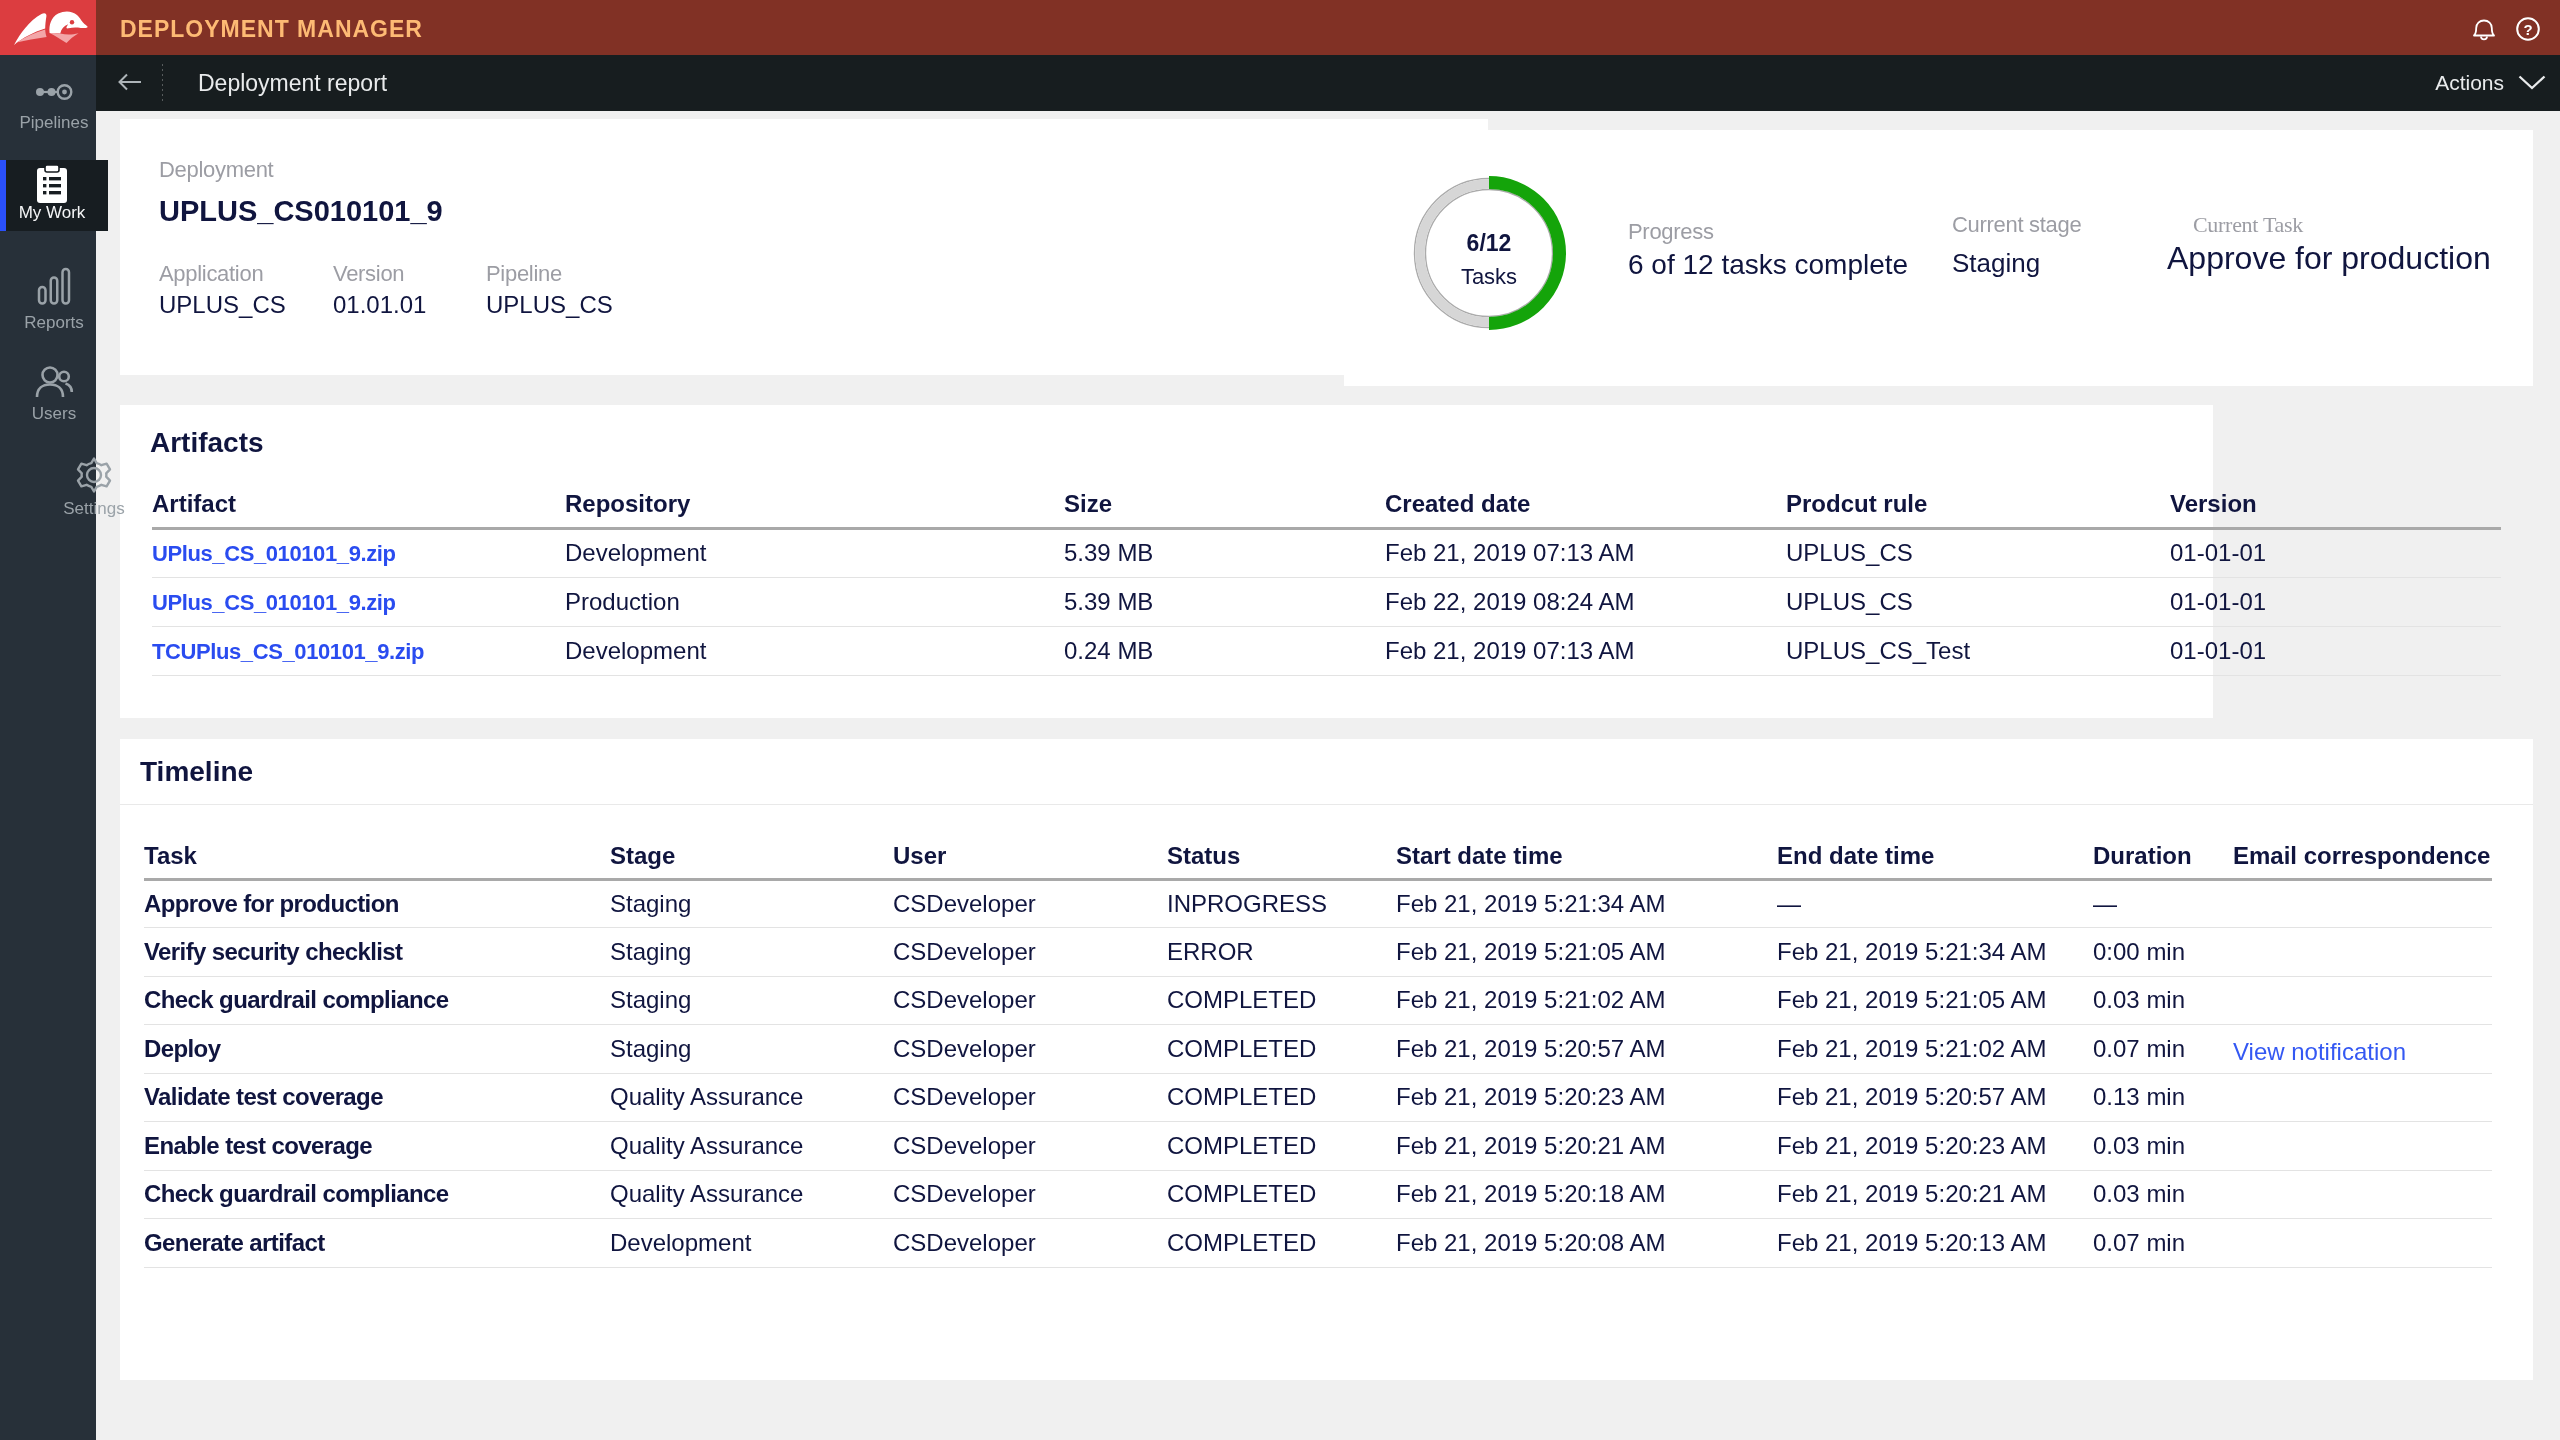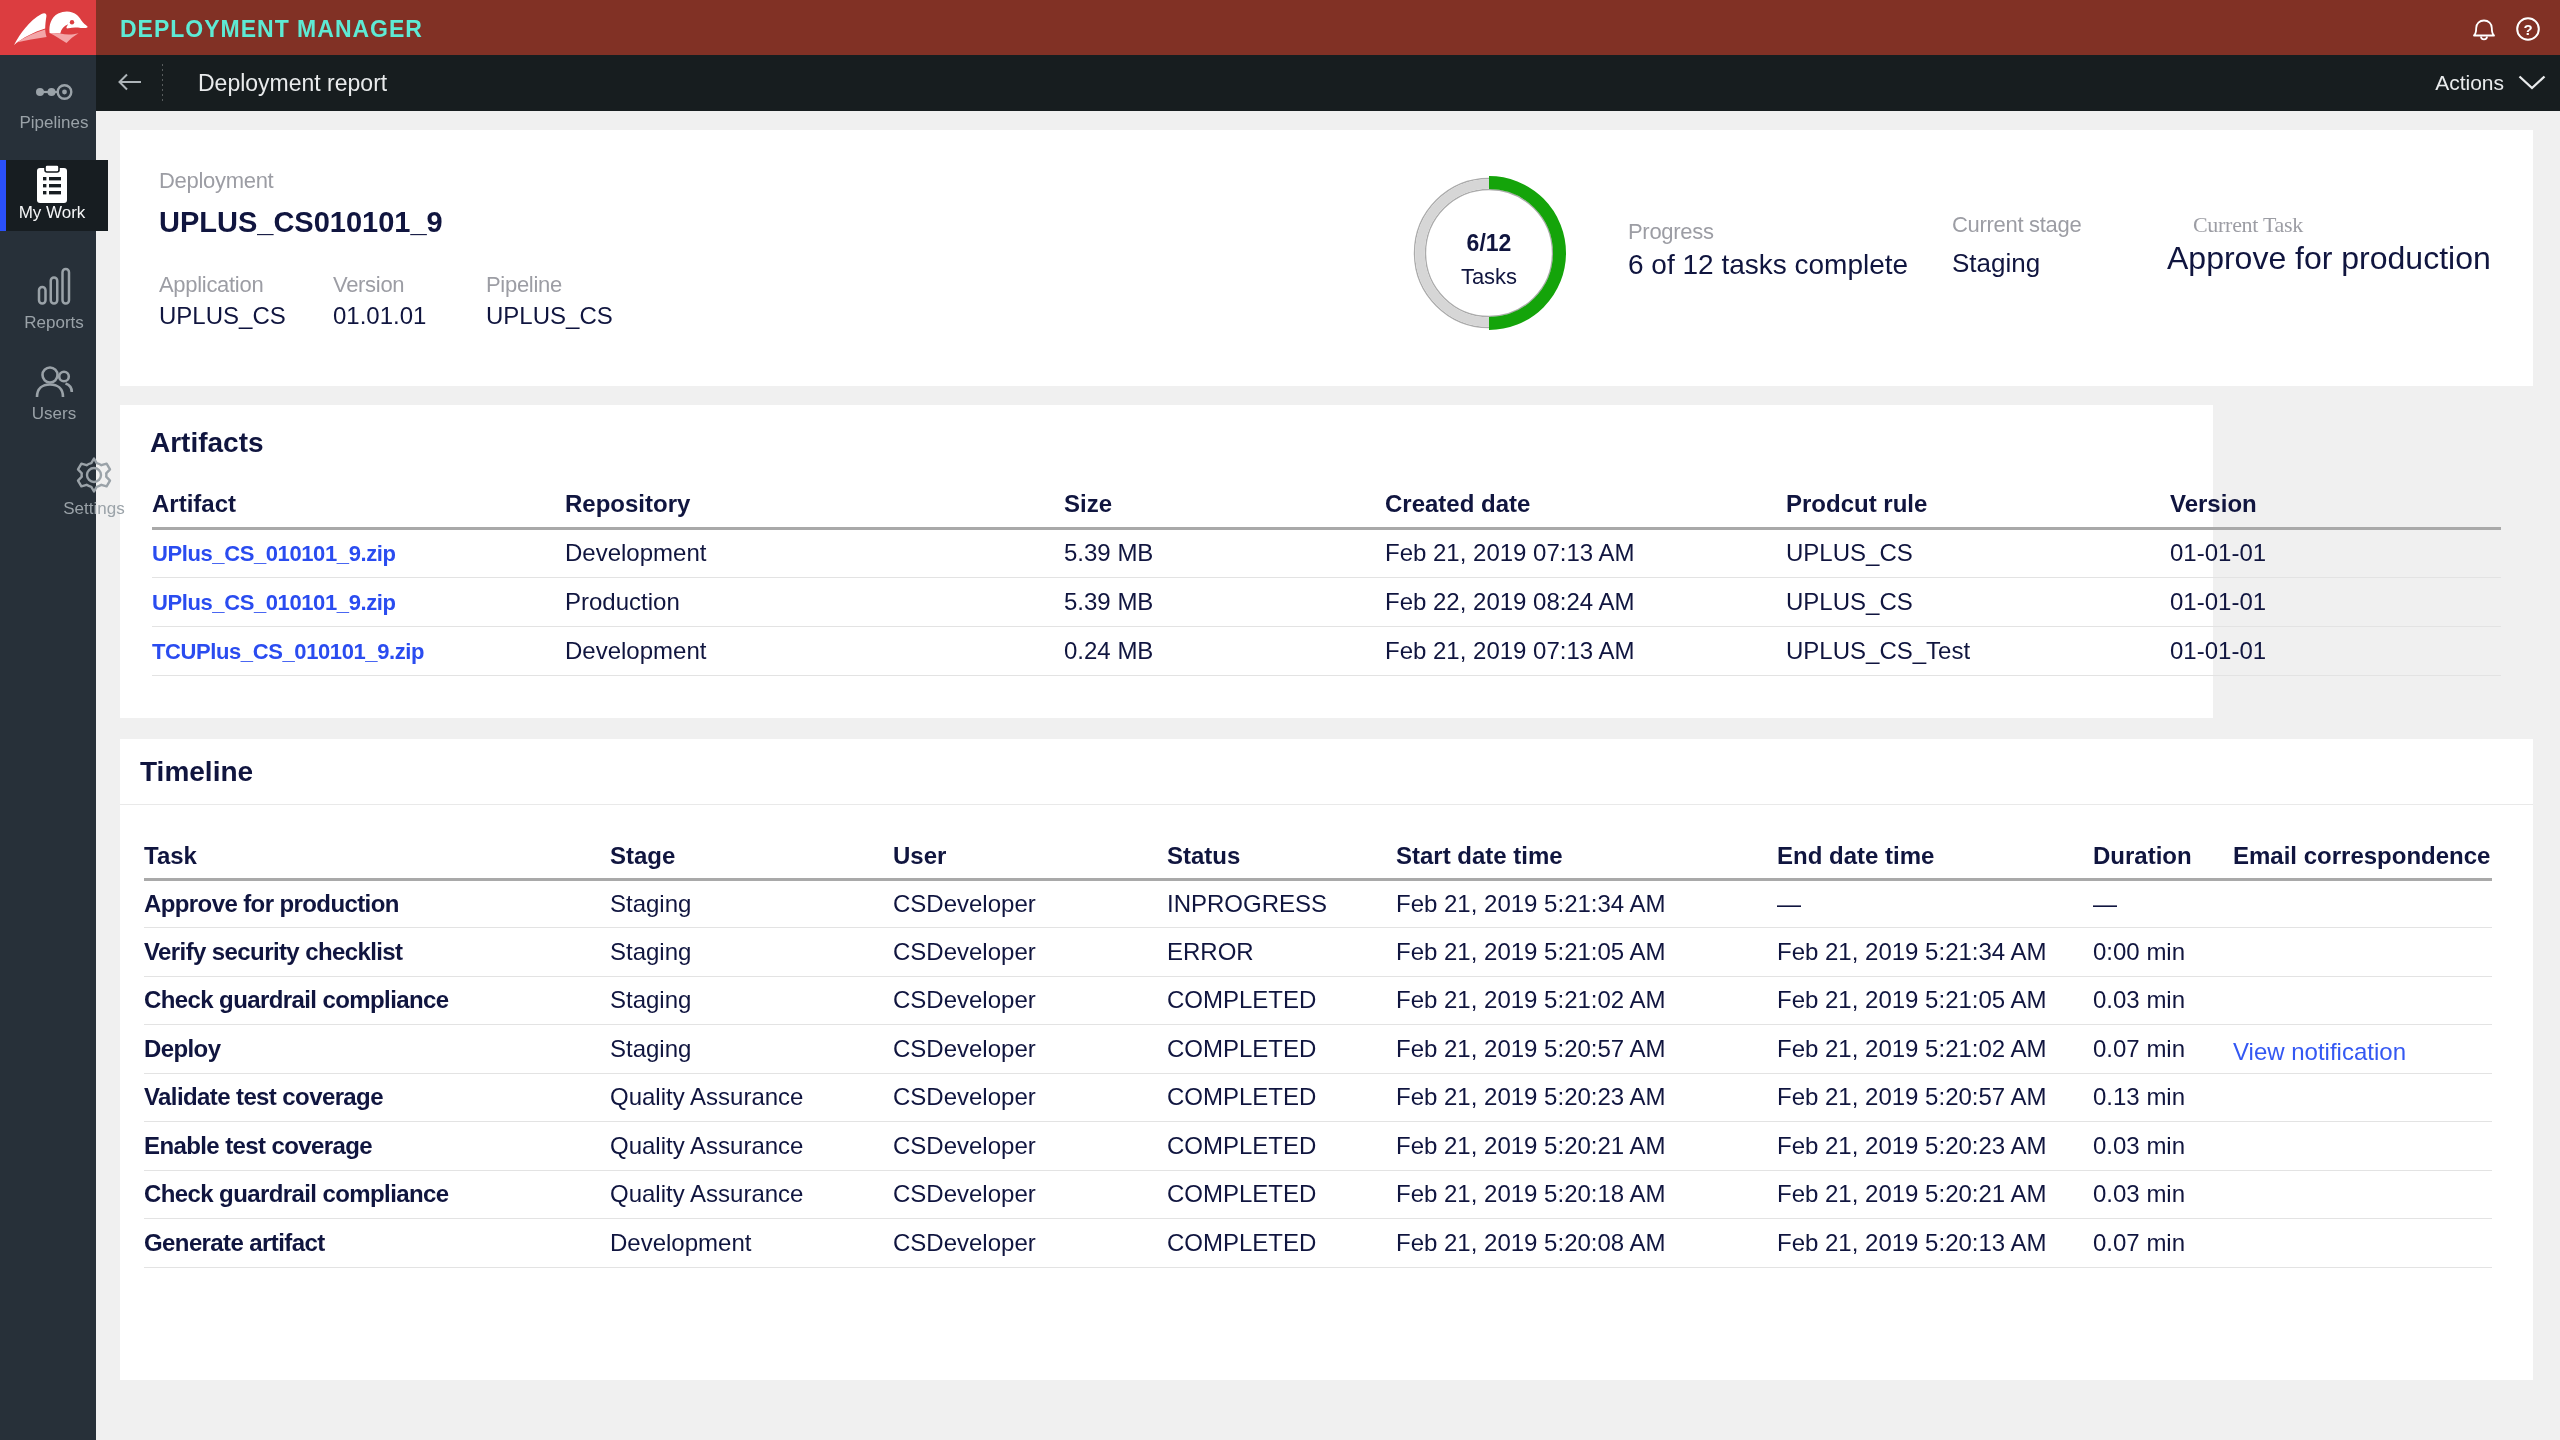--- a/index.html
+++ b/index.html
@@ -3,41 +3,41 @@
 <meta charset="utf-8">
 <style>
 * { margin:0; padding:0; box-sizing:border-box; }
 html,body { width:2560px; height:1440px; overflow:hidden; }
 body { font-family:"Liberation Sans", sans-serif; background:#f0f0f0; position:relative; }
 .abs { position:absolute; }
 
 
 #topbar { position:absolute; left:0; top:0; width:2560px; height:55px; background:#813125; z-index:5; }
 #logo { position:absolute; left:0; top:0; width:96px; height:55px; background:#dc3d40; }
-#apptitle { position:absolute; left:120px; top:2px; height:55px; line-height:55px; color:#5eead4; font-size:23px; font-weight:bold; letter-spacing:1px; }
+#apptitle { position:absolute; left:120px; top:2px; height:55px; line-height:55px; color:#fdba74; font-size:23px; font-weight:bold; letter-spacing:1px; }
 #bell { position:absolute; left:2471px; top:16px; }
 #help { position:absolute; left:2515px; top:16px; }
 
 
 #subbar { position:absolute; left:96px; top:55px; width:2464px; height:56px; background:#171d1f; z-index:4; }
 #backarrow { position:absolute; left:21px; top:17px; }
 #subsep { position:absolute; left:66px; top:9px; height:38px; width:1px; background-image:repeating-linear-gradient(to bottom, rgba(255,255,255,0.28) 0 2px, transparent 2px 5px); }
 #subtitle { position:absolute; left:102px; top:0; height:56px; line-height:56px; color:#e9ebec; font-size:23px; font-weight:normal; }
 #actions { position:absolute; right:14px; top:0; height:56px; line-height:56px; color:#e9ebec; font-size:21px; }
 #actions svg { vertical-align:middle; margin-left:14px; margin-bottom:4px; }
 
 
 #sidebar { position:absolute; left:0; top:55px; width:96px; height:1385px; background:#273039; z-index:3; }
 .navitem { position:absolute; left:0; width:108px; text-align:center; color:#9aa2a8; }
 .navitem .lbl { font-size:17px; display:block; }
 #nav-mywork { background:#171d21; border-left:6px solid #2a50fb; color:#f4f5f6; padding-right:10px; }
 
 
 .card { position:absolute; background:#ffffff; }
-#card-dep  { left:120px;  top:75px;  width:1368px; height:256px; }
+#card-dep  { left:120px;  top:64px;  width:1368px; height:256px; }
 #card-prog { left:1344px; top:75px;  width:1189px; height:256px; }
 #card-art  { left:120px;  top:350px; width:2093px; height:313px; }
 #card-tl   { left:120px;  top:684px; width:2413px; height:641px; }
 
 #content { position:absolute; left:0px; top:55px; width:2560px; height:1385px; }
 
 .glabel { color:#9c9da4; font-size:22px; letter-spacing:-0.3px; }
 .navy { color:#10153f; }
 
 

